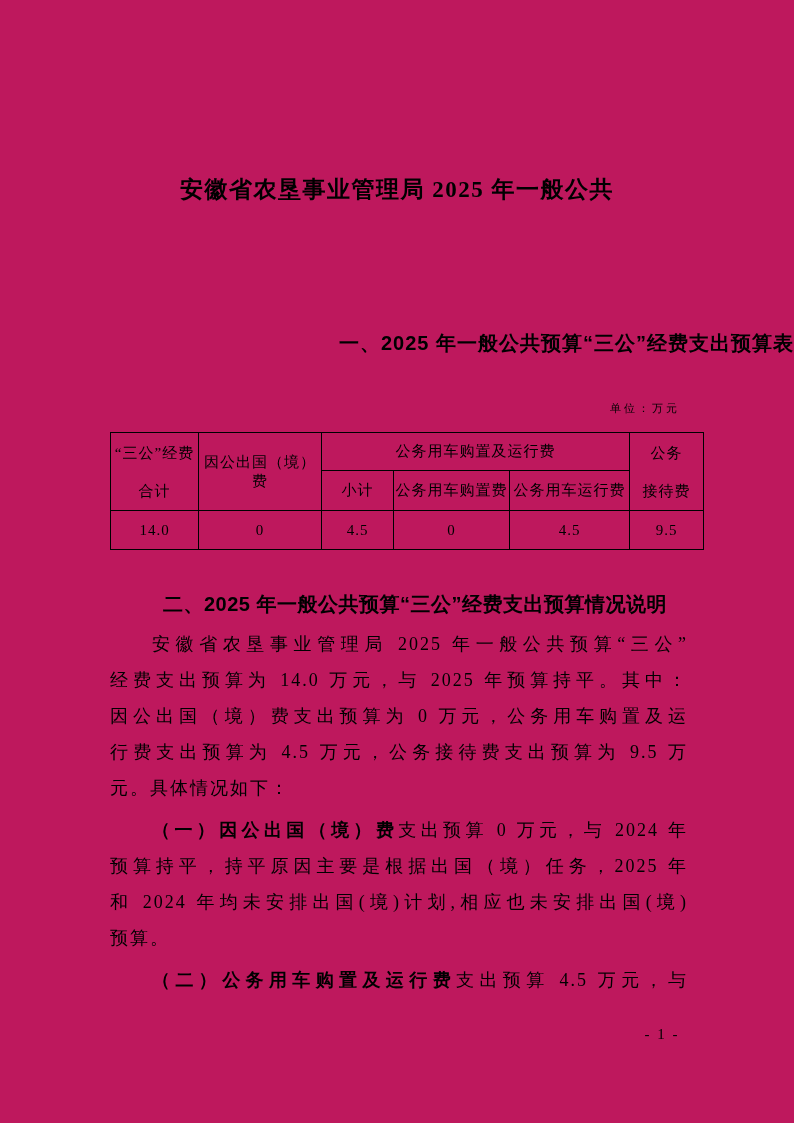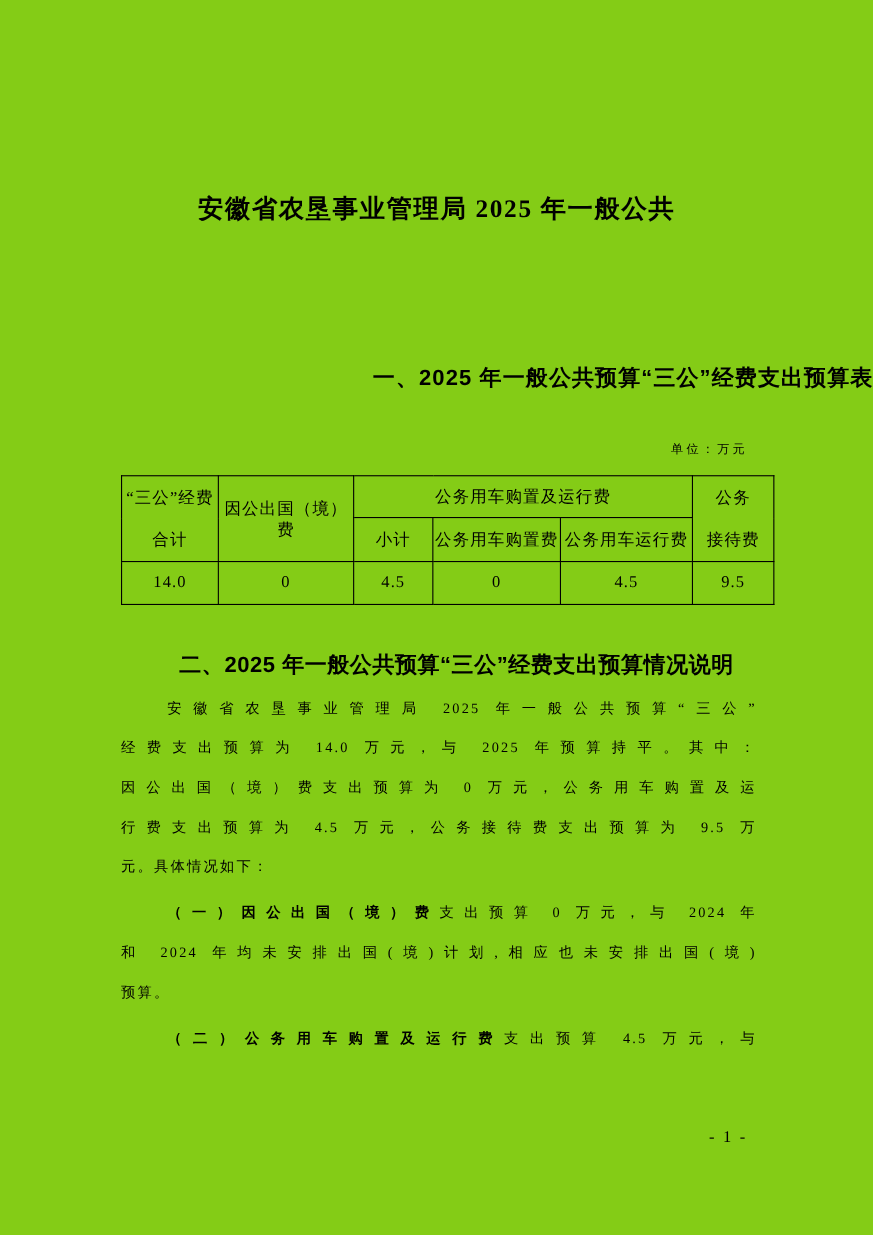--- a/index.html
+++ b/index.html
@@ -1,18 +1,18 @@
 <!DOCTYPE html>
 <html><head>
 <meta charset="utf-8">
 <style>
   html,body{margin:0;padding:0;background:#e8e8e8;}
   .page{
     position:relative;width:794px;height:1123px;margin:0 auto;
-    background:#84cc16;color:#000000;
+    background:#be185d;color:#000000;
     font-family:"Liberation Serif","DejaVu Serif",serif;
     overflow:hidden;
   }
   .doc-title{
     position:absolute;top:169px;left:0;width:100%;
     text-align:center;font-weight:bold;font-size:23px;line-height:41px;
     letter-spacing:1.5px;
   }
   .sec1-heading{
     position:absolute;top:330px;left:0;width:100%;
@@ -39,21 +39,21 @@
   .cell-2line div{line-height:38px;height:38px;}
   .sec2-heading{
     position:absolute;top:591px;left:110px;width:582px;
     text-indent:53px;
     font-family:"Liberation Sans","DejaVu Sans",sans-serif;
     font-weight:bold;font-size:20px;letter-spacing:0.5px;
     white-space:nowrap;
   }
   .body-text{
     position:absolute;top:626px;left:110px;width:578px;
-    font-size:13px;letter-spacing:2px;
+    font-size:18px;letter-spacing:2px;
   }
   .line{height:36px;line-height:36px;}
   .jl{text-align:justify;text-align-last:justify;}
   .indent{text-indent:42px;}
   .pgap{margin-top:6px;}
   .bold-lead{
     font-weight:bold;
     font-family:"Liberation Sans","DejaVu Sans",sans-serif;
   }
   .page-number{
@@ -118,20 +118,21 @@
 
   <div class="sec2-heading">二、2025 年一般公共预算“三公”经费支出预算情况说明</div>
 
   <div class="body-text">
     <div class="line jl indent">安徽省农垦事业管理局 2025 年一般公共预算“三公”</div>
     <div class="line jl">经费支出预算为 14.0 万元，与 2025 年预算持平。其中：</div>
     <div class="line jl">因公出国（境）费支出预算为 0 万元，公务用车购置及运</div>
     <div class="line jl">行费支出预算为 4.5 万元，公务接待费支出预算为 9.5 万</div>
     <div class="line">元。具体情况如下：</div>
     <div class="line jl indent pgap"><span class="bold-lead">（一）因公出国（境）费</span><span>支出预算 0 万元，与 2024 年</span></div>
+    <div class="line jl">预算持平，持平原因主要是根据出国（境）任务，2025 年</div>
     <div class="line jl">和 2024 年均未安排出国(境)计划,相应也未安排出国(境)</div>
     <div class="line">预算。</div>
     <div class="line jl indent pgap"><span class="bold-lead">（二）公务用车购置及运行费</span><span>支出预算 4.5 万元，与</span></div>
   </div>
 
   <div class="page-number">- 1 -</div>
 
 </div>
 
 </body></html>

